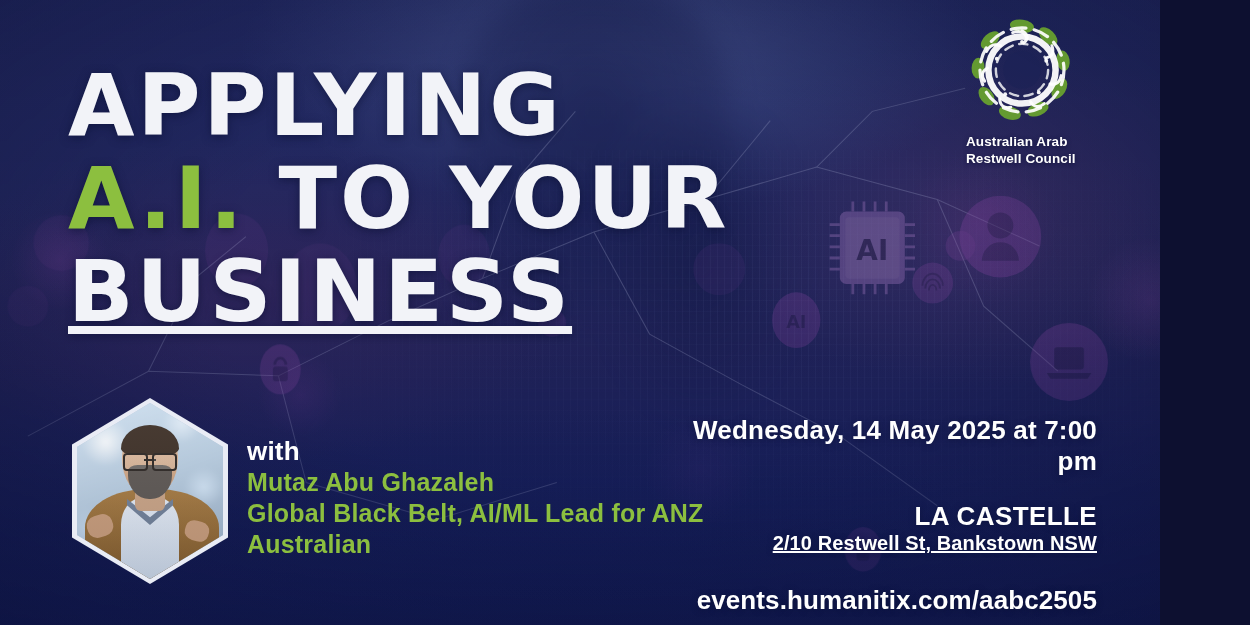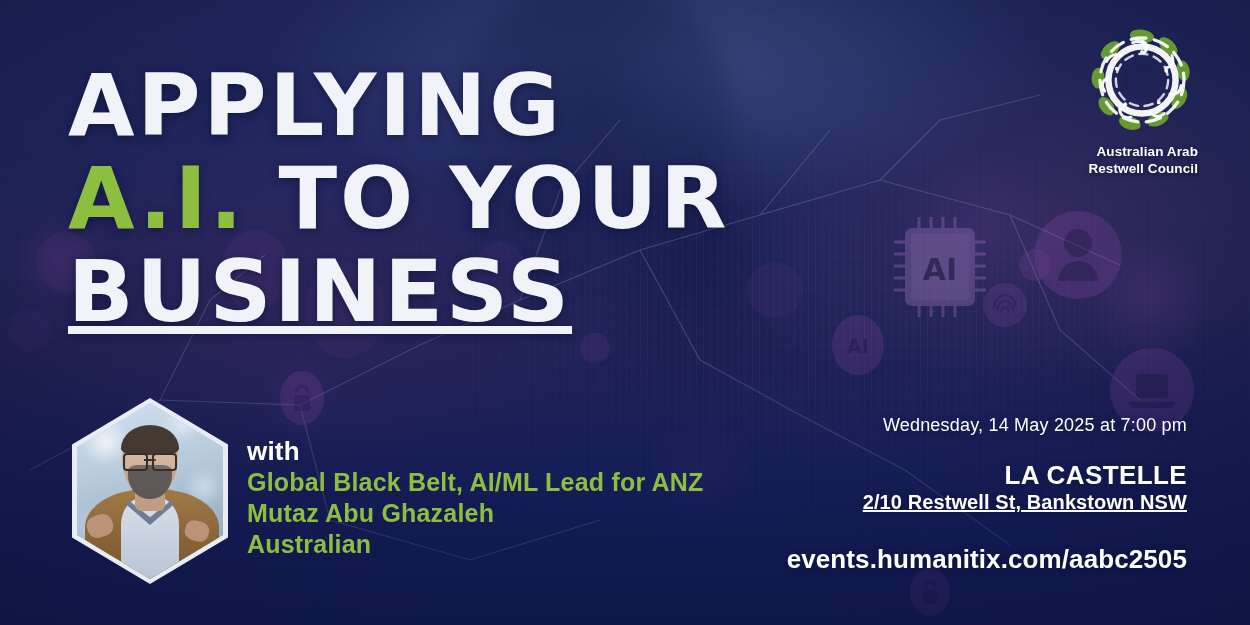--- a/index.html
+++ b/index.html
@@ -6,21 +6,21 @@
     margin: 0;
     padding: 0;
     background: #0d1030;
   }
   body {
     font-family: "Liberation Sans", sans-serif;
   }
 
   .banner {
     position: relative;
-    width: 1250px;
+    width: 1160px;
     height: 625px;
     overflow: hidden;
     background: #1b2256;
   }
 
   
   .bg-base {
     position: absolute;
     inset: 0;
     background:
@@ -289,22 +289,22 @@
   
   .details {
     position: absolute;
     right: 63px;
     top: 415px;
     width: 420px;
     text-align: right;
     color: #ffffff;
   }
   .detail-date {
-    font-size: 18px;
-    font-weight: 400;
+    font-size: 26px;
+    font-weight: 700;
     letter-spacing: .2px;
     text-shadow: 0 1px 6px rgba(10,14,50,.55);
   }
   .venue-block { margin-top: 24px; }
   .venue-name {
     font-size: 26px;
     font-weight: 700;
     letter-spacing: .4px;
     text-shadow: 0 1px 6px rgba(10,14,50,.55);
   }
@@ -320,23 +320,23 @@
     font-size: 26px;
     font-weight: 700;
     letter-spacing: .1px;
     text-shadow: 0 1px 6px rgba(10,14,50,.55);
   }
 
   
   .logo {
     position: absolute;
     right: 52px;
-    top: 24px;
+    top: 14px;
     width: 142px;
-    text-align: right;
+    text-align: left;
   }
   .logo-mark {
     width: 112px;
     height: 112px;
     margin: 0 auto;
   }
   .logo-text {
     margin-top: 4px;
     font-size: 13.5px;
     font-weight: 700;
@@ -482,22 +482,22 @@
           <div class="p-glasses">
               <i class="l"></i>
               <u></u>
               <i class="r"></i>
             </div>
           <div class="p-shade"></div>
         </div>
       </div>
       <div class="speaker-text">
         <div class="with-label">with</div>
+        <div class="sp-line">Mutaz Abu Ghazaleh</div>
         <div class="sp-line">Global Black Belt, AI/ML Lead for ANZ</div>
-        <div class="sp-line">Mutaz Abu Ghazaleh</div>
         <div class="sp-line">Australian</div>
       </div>
     </div>
 
     <div class="details">
       <div class="detail-date">Wednesday, 14 May 2025 at 7:00 pm</div>
       <div class="venue-block">
         <div class="venue-name">LA CASTELLE</div>
         <div class="venue-addr">2/10 Restwell St, Bankstown NSW</div>
       </div>

